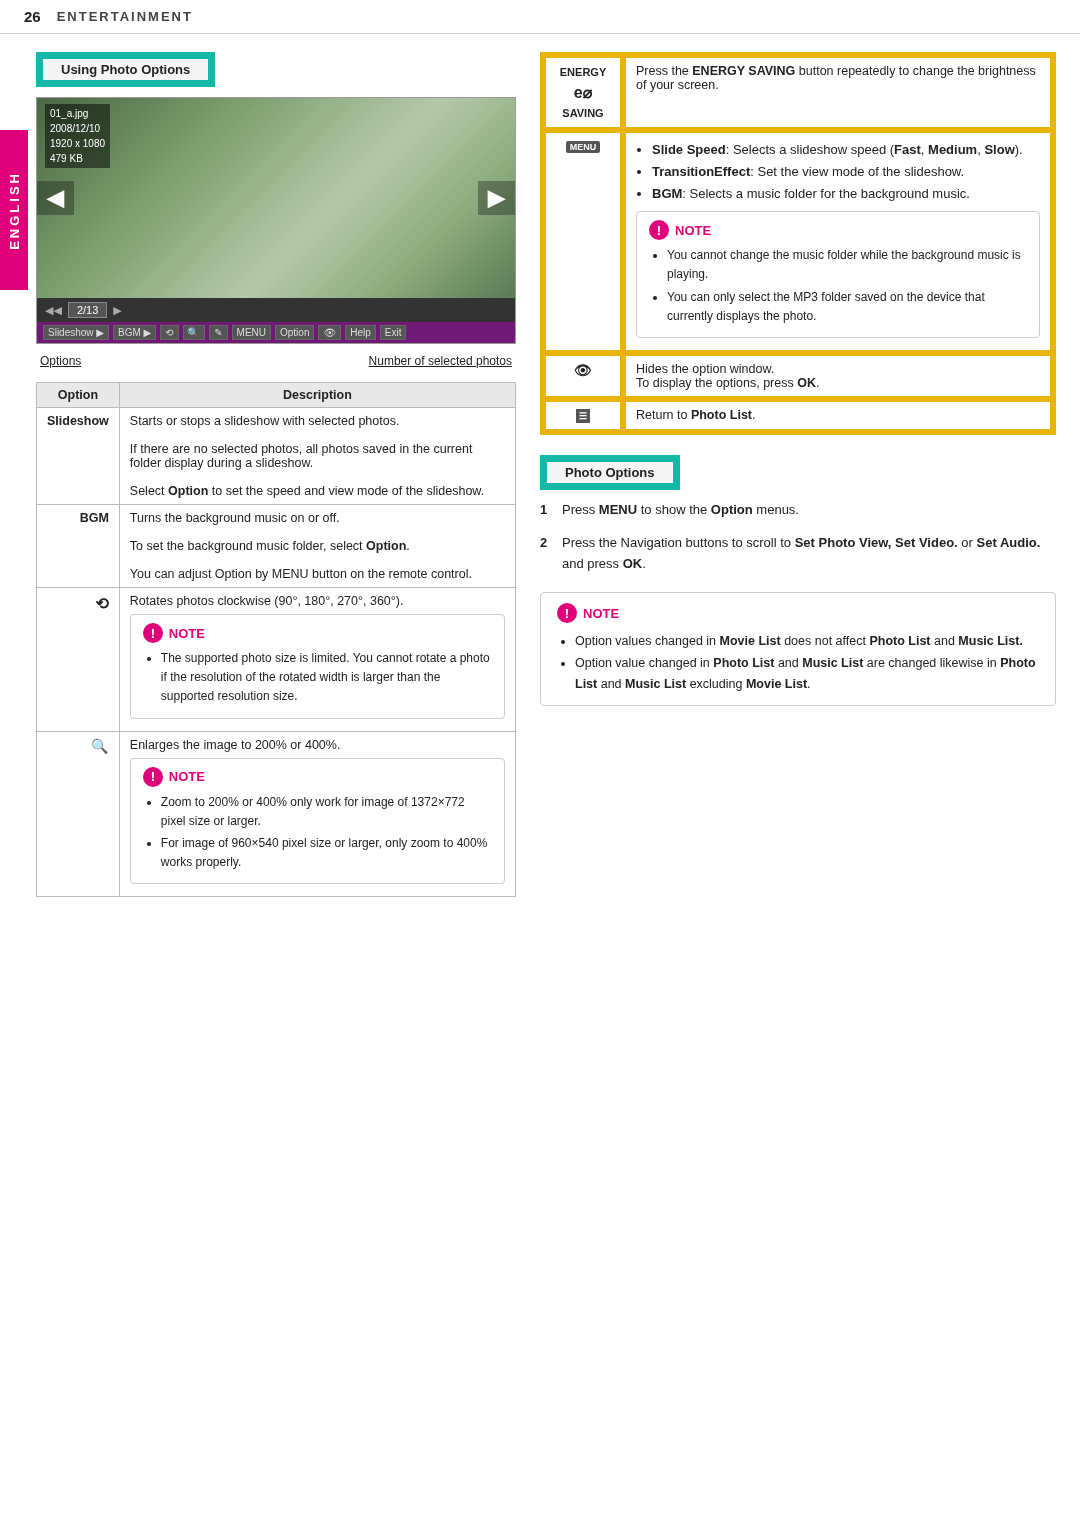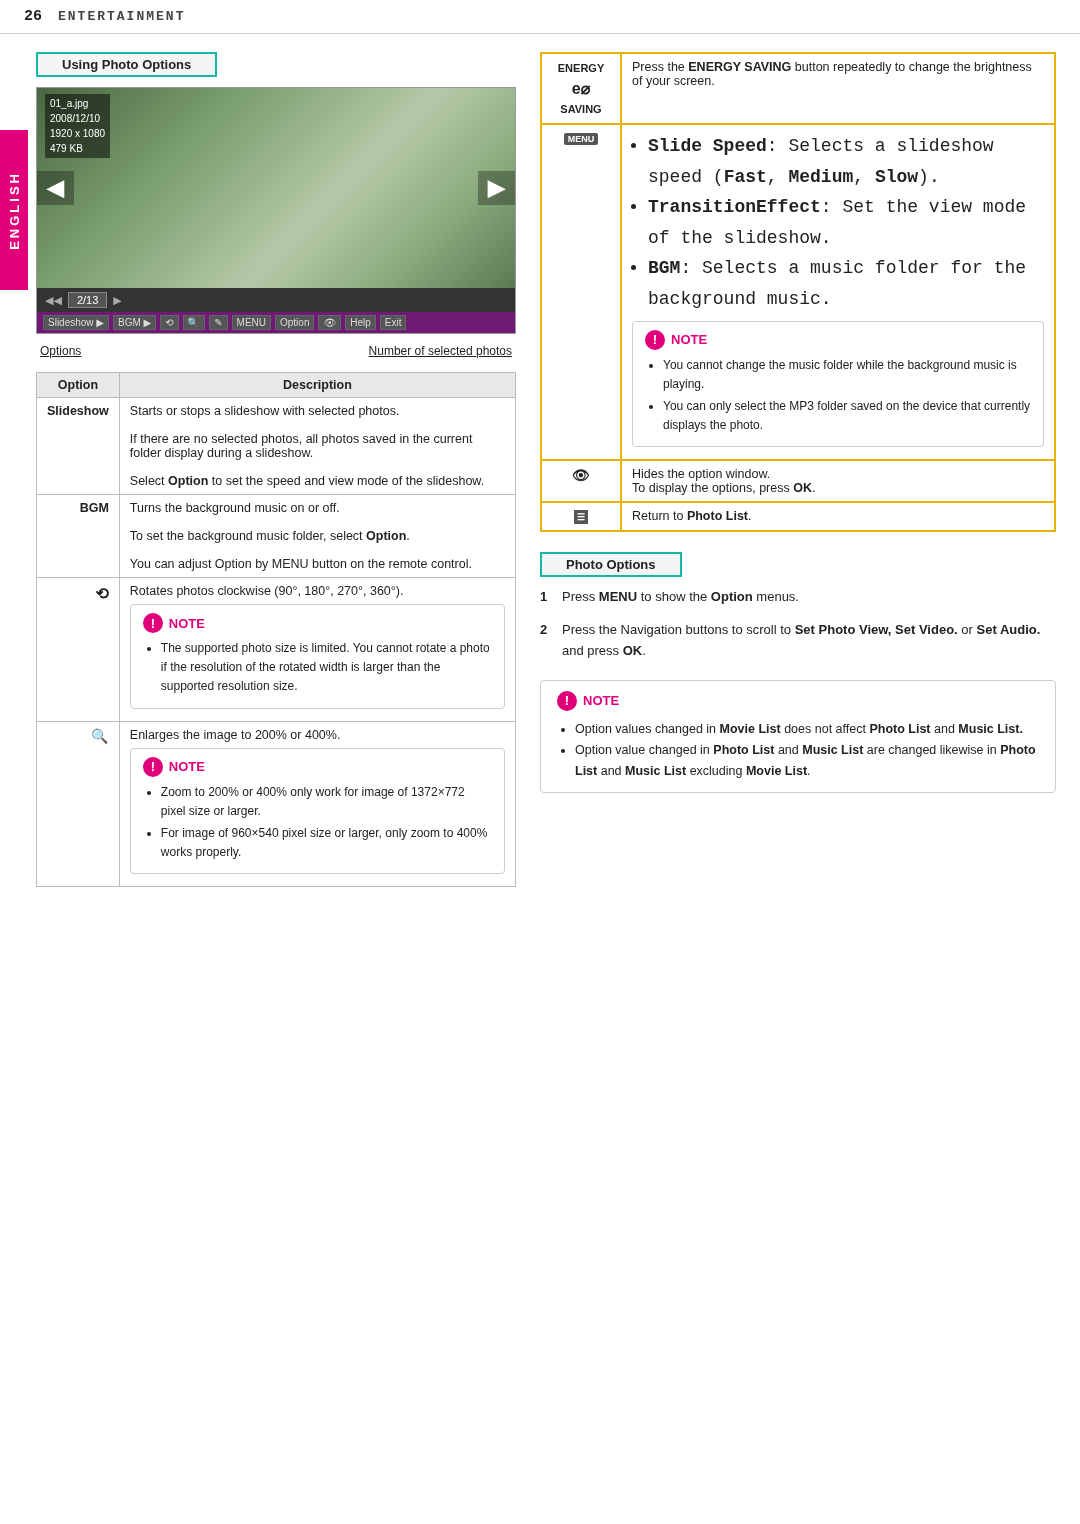--- a/index.html
+++ b/index.html
@@ -17,21 +17,20 @@
       width: 1080px;
       min-height: 1524px;
       padding: 0;
     }
     
     .top-header {
       display: flex;
       align-items: center;
       padding: 8px 24px;
       border-bottom: 1px solid #ccc;
-      font-family: Liberation Mono, monospace;
     }
     .page-number {
       font-size: 15px;
       font-weight: bold;
       margin-right: 16px;
     }
     .header-title {
       font-size: 13px;
       font-weight: bold;
       letter-spacing: 2px;
@@ -70,22 +69,22 @@
       flex: 0 0 480px;
       min-width: 0;
     }
     .right-col {
       flex: 1;
       min-width: 0;
     }
     
     .section-heading {
       display: inline-block;
-      border: 2px solid #14b8a6;
-      padding: 3px 24px;
+      border: 7px solid #14b8a6;
+      padding: 3px 18px;
       font-size: 13px;
       font-weight: bold;
       margin-bottom: 10px;
       background: #f5f5f5;
     }
     .intro-text {
       font-size: 13px;
       margin-bottom: 12px;
     }
     
@@ -232,21 +231,21 @@
       margin-bottom: 3px;
     }
     
     .right-table {
       width: 100%;
       border-collapse: collapse;
       font-size: 12.5px;
       margin-bottom: 18px;
     }
     .right-table td {
-      border: 2px solid #eab308;
+      border: 6px solid #eab308;
       padding: 6px 10px;
       vertical-align: top;
     }
     .right-table td:first-child {
       width: 80px;
       font-weight: bold;
       text-align: center;
     }
     
     .photo-options-section {
@@ -447,21 +446,21 @@
             <td>
               Press the <b>ENERGY SAVING</b> button repeatedly to change the brightness of your screen.
             </td>
           </tr>
 
           <tr>
             <td>
               <span class="menu-icon-small">MENU</span>
             </td>
             <td>
-              <ul style="list-style:disc; padding-left:16px; line-height:1.7; font-size:18px;font-family:Liberation Mono, monospace;">
+              <ul style="list-style:disc; padding-left:16px; line-height:1.7; font-size:13px;">
                 <li><b>Slide Speed</b>: Selects a slideshow speed (<b>Fast</b>, <b>Medium</b>, <b>Slow</b>).</li>
                 <li><b>TransitionEffect</b>: Set the view mode of the slideshow.</li>
                 <li><b>BGM</b>: Selects a music folder for the background music.</li>
               </ul>
               <div class="note-box">
                 <div class="note-header">
                   <div class="note-icon">!</div>
                   <span>NOTE</span>
                 </div>
                 <ul>

